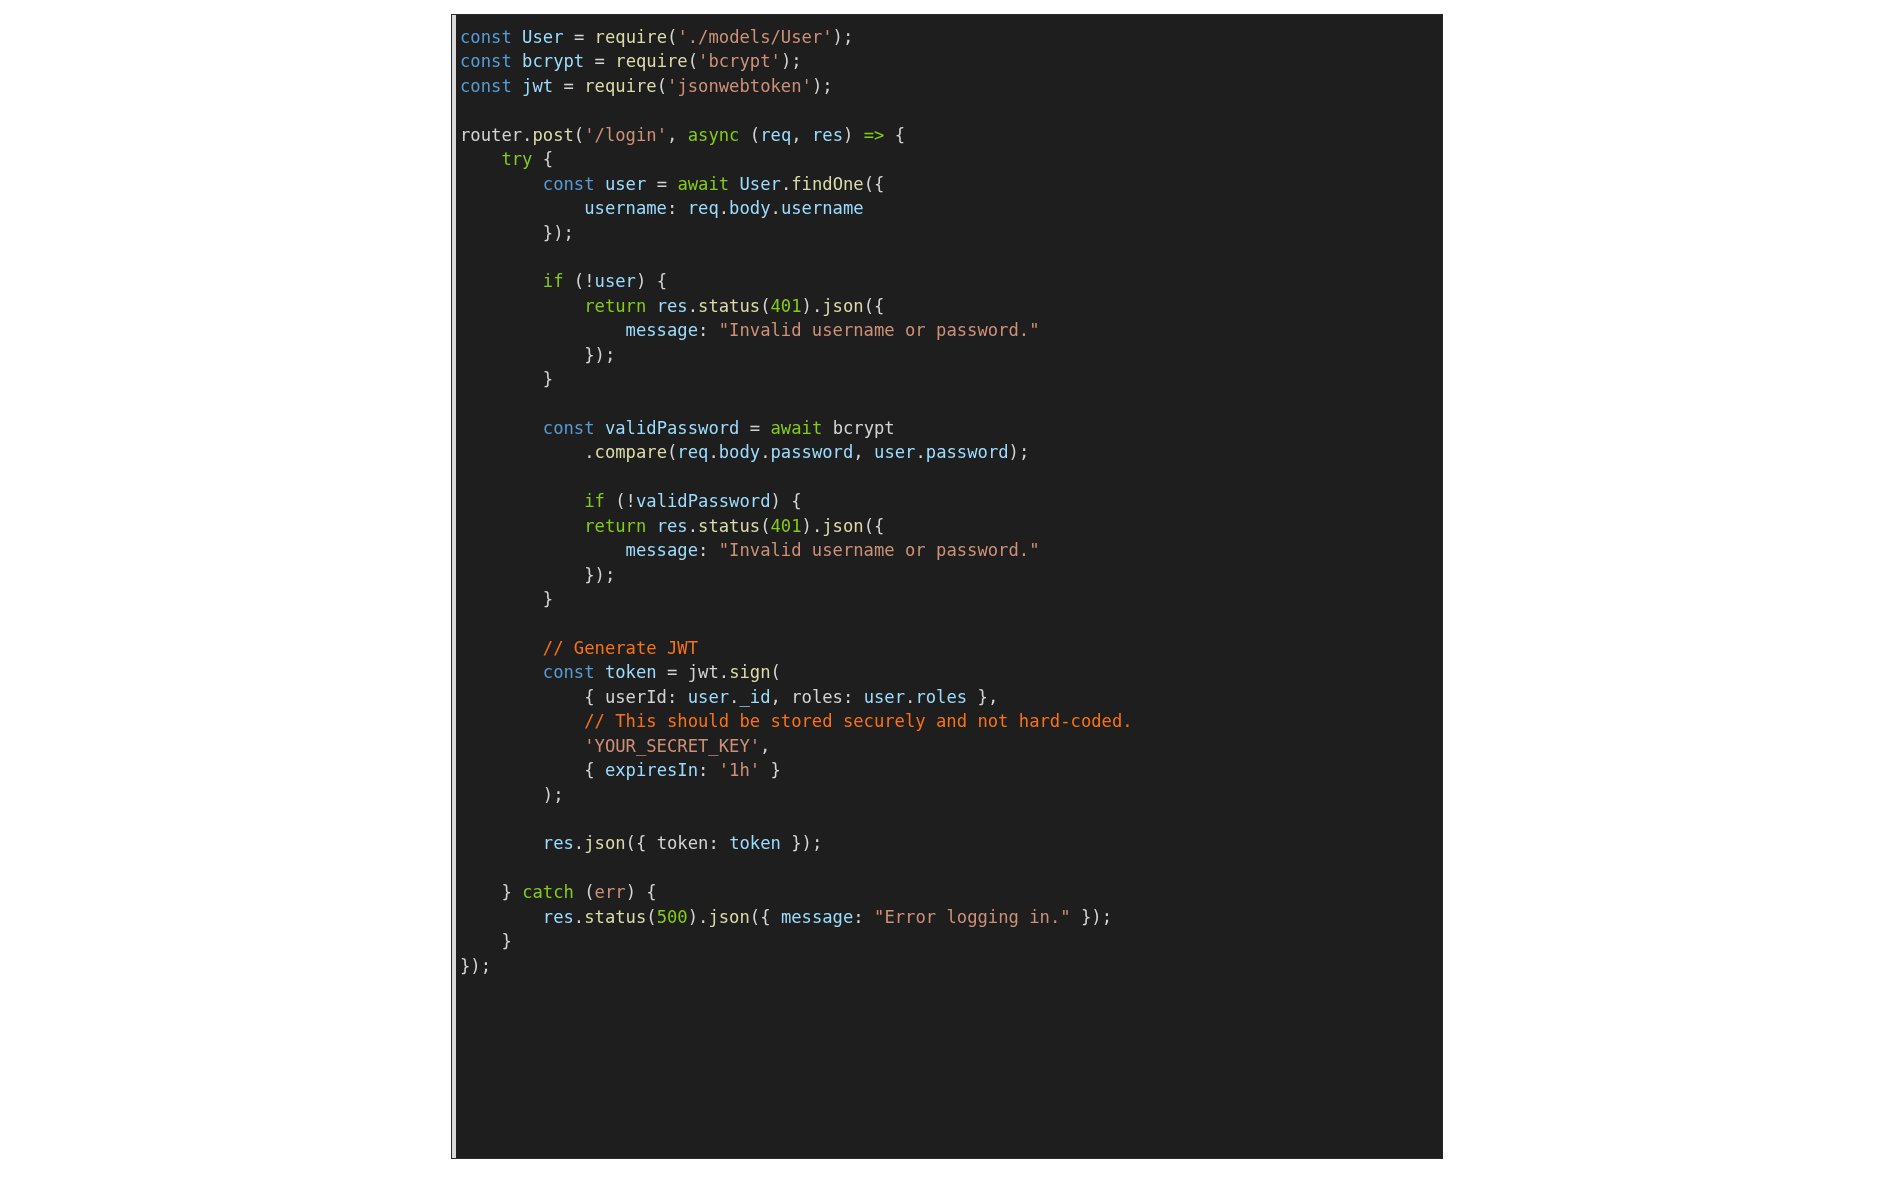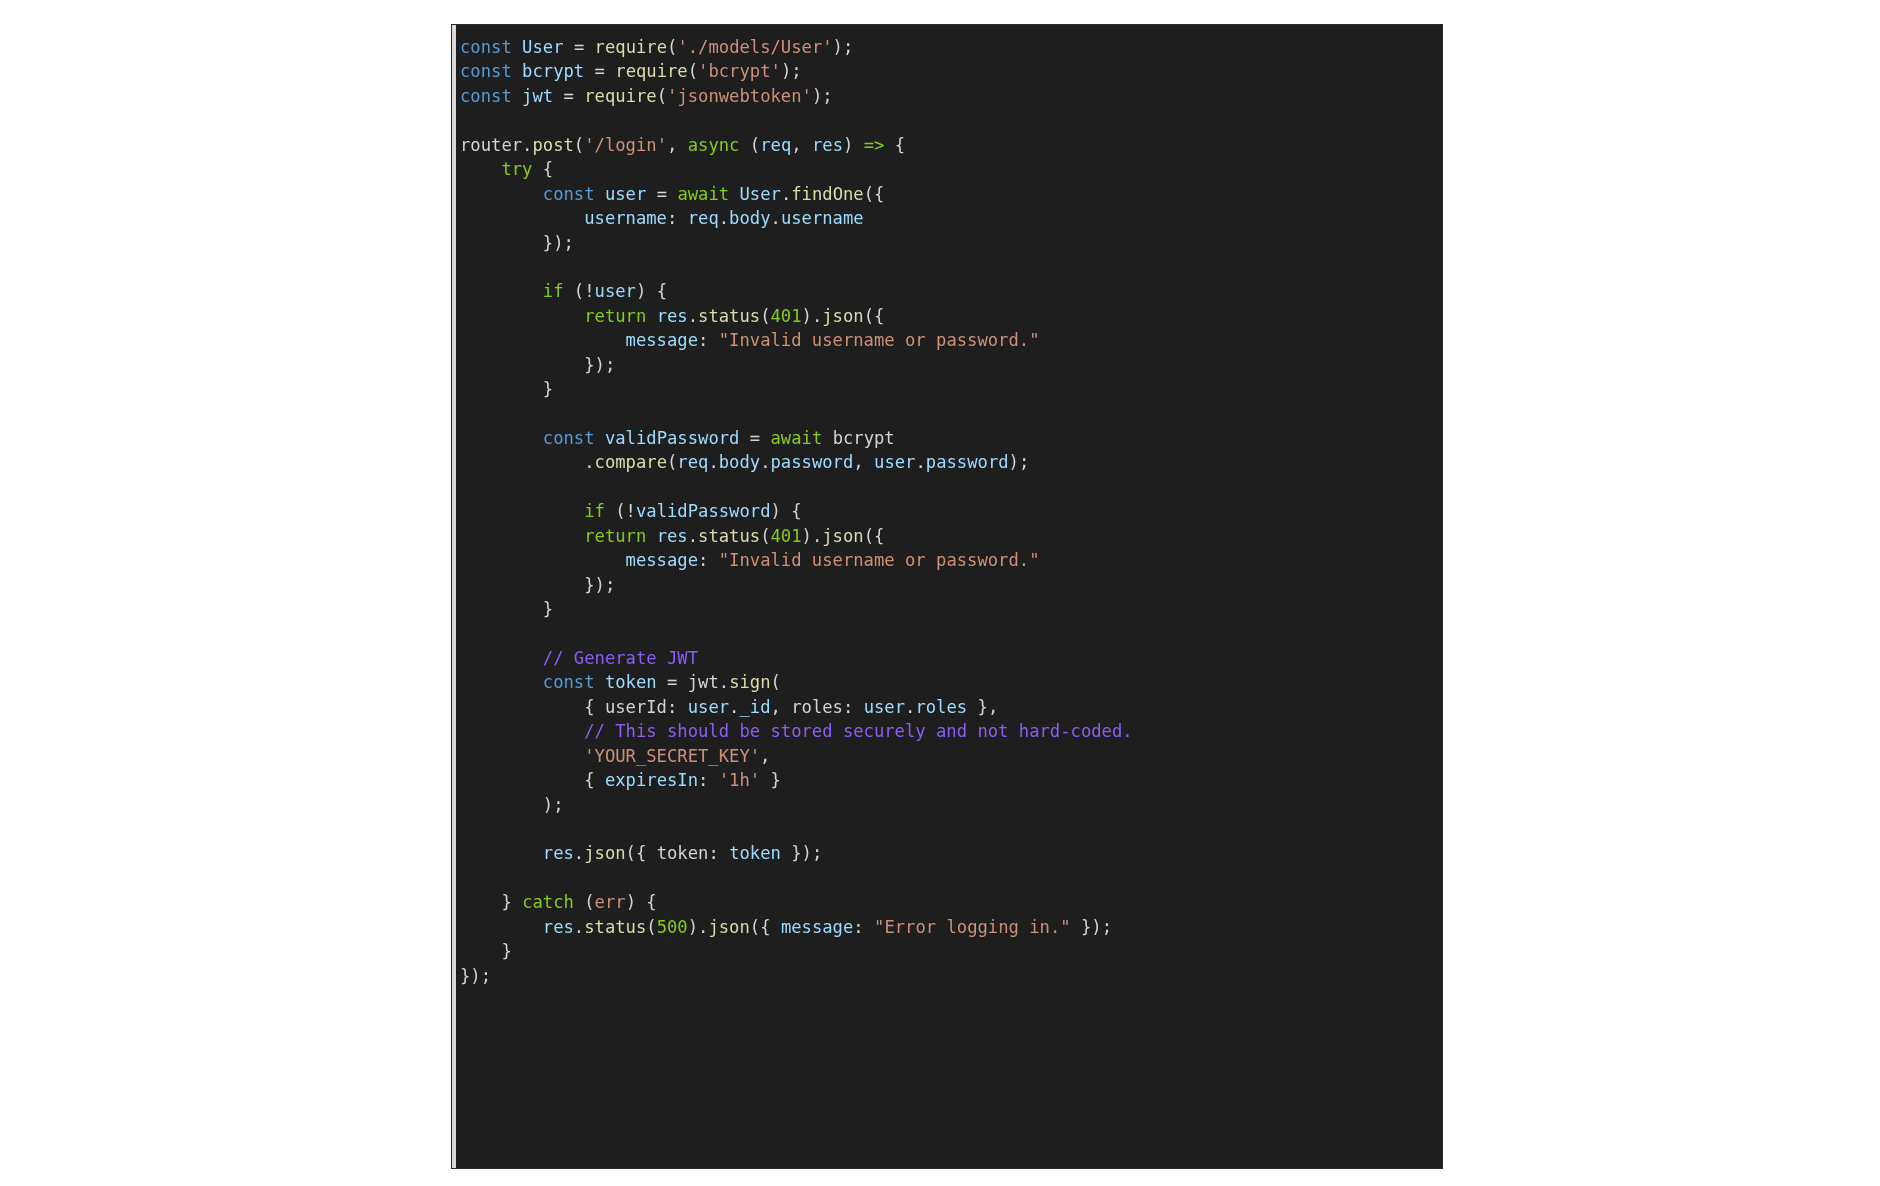--- a/index.html
+++ b/index.html
@@ -15,21 +15,21 @@
   }
   #page {
     position: relative;
     width: 1880px;
     height: 1186px;
     background: #ffffff;
   }
   #code-block {
     position: absolute;
     left: 452px;
-    top: 25px;
+    top: 15px;
     width: 990px;
     height: 1143px;
     background: #1e1e1e;
     box-sizing: border-box;
     padding: 10px 0 1px 0;
     overflow: hidden;
     box-shadow: 0 0 0 1px #2a2a2a;
   }
   #code-block::before {
     content: "";
@@ -50,21 +50,21 @@
     -webkit-font-smoothing: none;
   }
   .ln { display: block; height: 24.45px; }
   
   .kw   { color: #569cd6; }   
   .ctl  { color: #84cc16; }   
   .var  { color: #9cdcfe; }   
   .fn   { color: #dcdcaa; }   
   .str  { color: #ce9178; }   
   .num  { color: #84cc16; }   
-  .cmt  { color: #8b5cf6; }   
+  .cmt  { color: #f97316; }   
   .pl   { color: #d4d4d4; }   
   .op   { color: #d4d4d4; }
 </style>
 </head>
 <body>
 
 <div id="page">
 
   <div id="code-block">
     <pre class="code"><span class="ln"><span class="kw">const</span> <span class="var">User</span> <span class="op">=</span> <span class="fn">require</span><span class="pl">(</span><span class="str">'./models/User'</span><span class="pl">);</span></span><span class="ln"><span class="kw">const</span> <span class="var">bcrypt</span> <span class="op">=</span> <span class="fn">require</span><span class="pl">(</span><span class="str">'bcrypt'</span><span class="pl">);</span></span><span class="ln"><span class="kw">const</span> <span class="var">jwt</span> <span class="op">=</span> <span class="fn">require</span><span class="pl">(</span><span class="str">'jsonwebtoken'</span><span class="pl">);</span></span><span class="ln"> </span><span class="ln"><span class="pl">router.</span><span class="fn">post</span><span class="pl">(</span><span class="str">'/login'</span><span class="pl">,</span> <span class="ctl">async</span> <span class="pl">(</span><span class="var">req</span><span class="pl">,</span> <span class="var">res</span><span class="pl">)</span> <span class="ctl">=&gt;</span> <span class="pl">{</span></span><span class="ln">    <span class="ctl">try</span> <span class="pl">{</span></span><span class="ln">        <span class="kw">const</span> <span class="var">user</span> <span class="op">=</span> <span class="ctl">await</span> <span class="var">User</span><span class="pl">.</span><span class="fn">findOne</span><span class="pl">({</span></span><span class="ln">            <span class="var">username</span><span class="pl">:</span> <span class="var">req</span><span class="pl">.</span><span class="var">body</span><span class="pl">.</span><span class="var">username</span></span><span class="ln">        <span class="pl">});</span></span><span class="ln"> </span><span class="ln">        <span class="ctl">if</span> <span class="pl">(!</span><span class="var">user</span><span class="pl">)</span> <span class="pl">{</span></span><span class="ln">            <span class="ctl">return</span> <span class="var">res</span><span class="pl">.</span><span class="fn">status</span><span class="pl">(</span><span class="num">401</span><span class="pl">).</span><span class="fn">json</span><span class="pl">({</span></span><span class="ln">                <span class="var">message</span><span class="pl">:</span> <span class="str">"Invalid username or password."</span></span><span class="ln">            <span class="pl">});</span></span><span class="ln">        <span class="pl">}</span></span><span class="ln"> </span><span class="ln">        <span class="kw">const</span> <span class="var">validPassword</span> <span class="op">=</span> <span class="ctl">await</span> <span class="pl">bcrypt</span></span><span class="ln">            <span class="pl">.</span><span class="fn">compare</span><span class="pl">(</span><span class="var">req</span><span class="pl">.</span><span class="var">body</span><span class="pl">.</span><span class="var">password</span><span class="pl">,</span> <span class="var">user</span><span class="pl">.</span><span class="var">password</span><span class="pl">);</span></span><span class="ln"> </span><span class="ln">            <span class="ctl">if</span> <span class="pl">(!</span><span class="var">validPassword</span><span class="pl">)</span> <span class="pl">{</span></span><span class="ln">            <span class="ctl">return</span> <span class="var">res</span><span class="pl">.</span><span class="fn">status</span><span class="pl">(</span><span class="num">401</span><span class="pl">).</span><span class="fn">json</span><span class="pl">({</span></span><span class="ln">                <span class="var">message</span><span class="pl">:</span> <span class="str">"Invalid username or password."</span></span><span class="ln">            <span class="pl">});</span></span><span class="ln">        <span class="pl">}</span></span><span class="ln"> </span><span class="ln">        <span class="cmt">// Generate JWT</span></span><span class="ln">        <span class="kw">const</span> <span class="var">token</span> <span class="op">=</span> <span class="pl">jwt.</span><span class="fn">sign</span><span class="pl">(</span></span><span class="ln">            <span class="pl">{ userId:</span> <span class="var">user</span><span class="pl">.</span><span class="var">_id</span><span class="pl">, roles:</span> <span class="var">user</span><span class="pl">.</span><span class="var">roles</span> <span class="pl">},</span></span><span class="ln">            <span class="cmt">// This should be stored securely and not hard-coded.</span></span><span class="ln">            <span class="str">'YOUR_SECRET_KEY'</span><span class="pl">,</span></span><span class="ln">            <span class="pl">{</span> <span class="var">expiresIn</span><span class="pl">:</span> <span class="str">'1h'</span> <span class="pl">}</span></span><span class="ln">        <span class="pl">);</span></span><span class="ln"> </span><span class="ln">        <span class="var">res</span><span class="pl">.</span><span class="fn">json</span><span class="pl">({</span> <span class="pl">token:</span> <span class="var">token</span> <span class="pl">});</span></span><span class="ln"> </span><span class="ln">    <span class="pl">}</span> <span class="ctl">catch</span> <span class="pl">(</span><span class="str">err</span><span class="pl">)</span> <span class="pl">{</span></span><span class="ln">        <span class="var">res</span><span class="pl">.</span><span class="fn">status</span><span class="pl">(</span><span class="num">500</span><span class="pl">).</span><span class="fn">json</span><span class="pl">({</span> <span class="var">message</span><span class="pl">:</span> <span class="str">"Error logging in."</span> <span class="pl">});</span></span><span class="ln">    <span class="pl">}</span></span><span class="ln"><span class="pl">});</span></span></pre>

